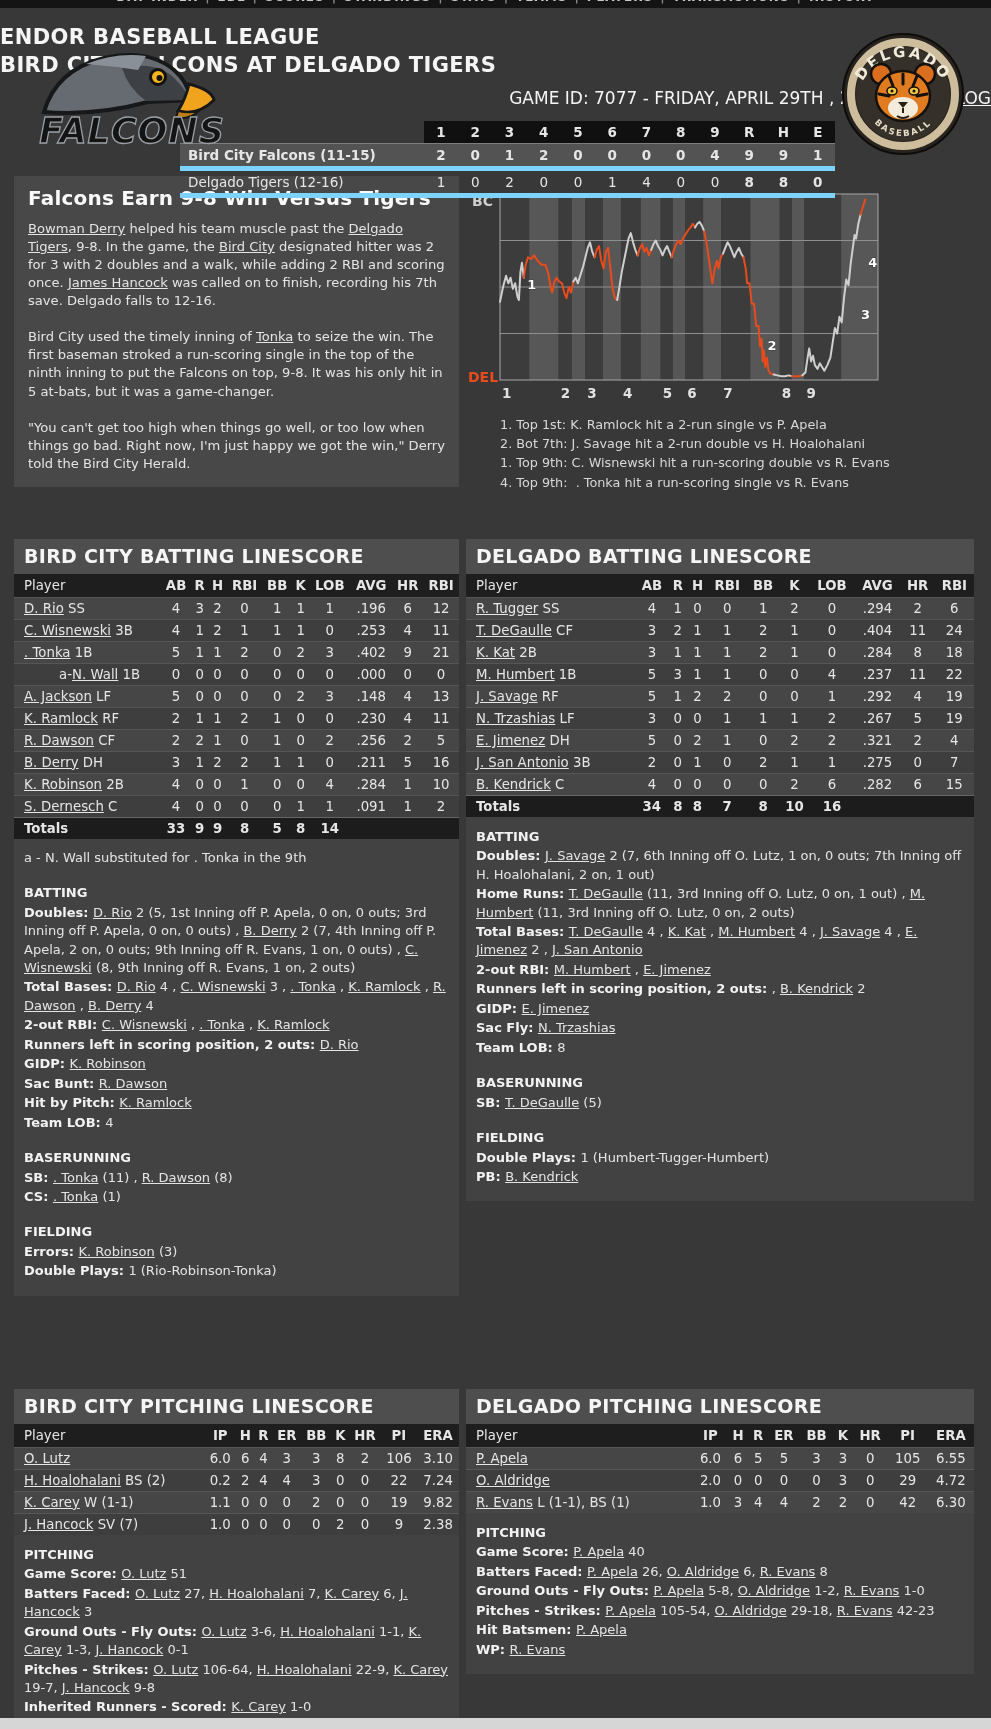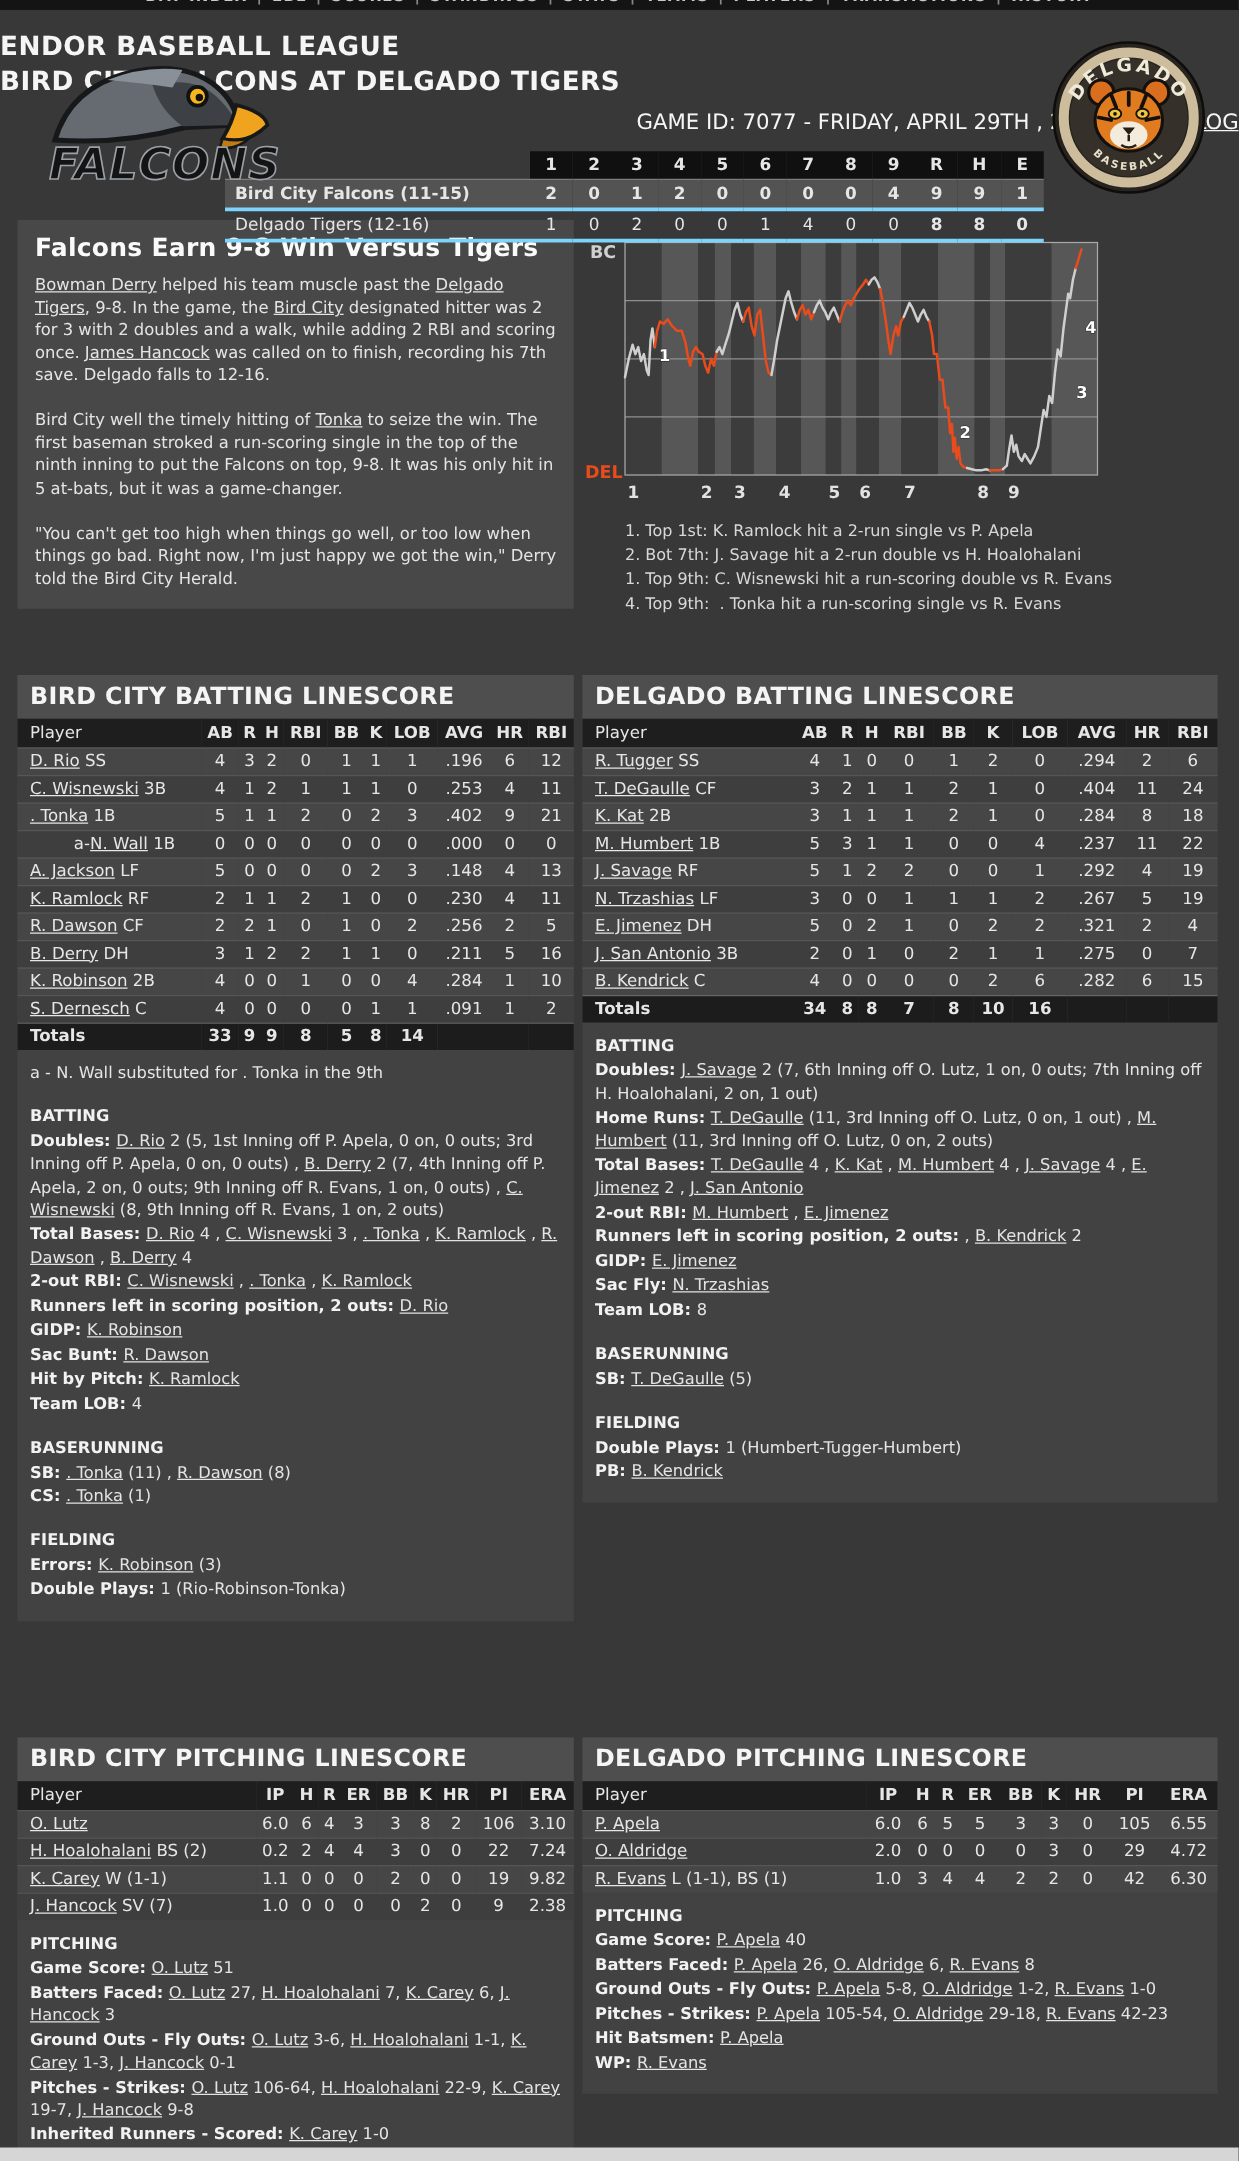--- a/index.html
+++ b/index.html
@@ -22,21 +22,21 @@
   .hl2{margin-top:4px;}
   .hl3{text-align:right;font-weight:normal;font-size:17px;margin-top:11px;color:#f5f5f5;}
   .falcon-logo{position:absolute;left:26px;top:32px;width:212px;height:114px;}
   .tiger-logo{position:absolute;right:26px;top:24px;width:124px;height:124px;}
   
   table.linescore{border-collapse:collapse;width:655px;margin:13px 0 0 180px;font-size:13.5px;}
   .linescore th,.linescore td{padding:3px 2px;text-align:center;}
   .linescore thead th{background:#101010;font-weight:bold;width:30px;}
   .linescore thead th.teamcol{background:transparent;width:238px;}
   .linescore tbody td.teamcol{text-align:left;padding-left:8px;}
-  .linescore tbody tr{border-top:1px solid #7d7d7d;border-bottom:3px solid #7dd3fc;border-radius:10px;}
+  .linescore tbody tr{border-top:1px solid #7d7d7d;border-bottom:5px solid #7dd3fc;border-radius:10px;}
   .linescore tbody tr.hl{background:#535353;font-weight:bold;}
   .linescore td.rhe{font-weight:bold;}
   
   .grid{display:grid;grid-template-columns:445px 508px;gap:7px;margin:0 17px 0 14px;align-items:start;}
   .top-grid{margin-top:8px;margin-bottom:47px;}
   .bat-grid{margin-bottom:93px;}
   .pit-grid{margin-bottom:16px;}
   
   .article{background:#484848;min-height:278px;padding:10px 14px 14px;}
   .article h1{font-size:20px;margin:0 0 10px;color:#fafafa;letter-spacing:.2px;}
@@ -167,21 +167,21 @@
         </tr>
       </tbody>
   </table>
 </div>
 
 <div class="grid top-grid">
   <div class="article">
     <h1>Falcons Earn 9-8 Win Versus Tigers</h1>
     <div id="article-body">
         <div class="para"><span class="lnk">Bowman Derry</span><span> helped his team muscle past the </span><span class="lnk">Delgado Tigers</span><span>, 9-8. In the game, the </span><span class="lnk">Bird City</span><span> designated hitter was 2 for 3 with 2 doubles and a walk, while adding 2 RBI and scoring once. </span><span class="lnk">James Hancock</span><span> was called on to finish, recording his 7th save. Delgado falls to 12-16.</span></div>
-        <div class="para"><span>Bird City well the timely hitting of </span><span class="lnk">Tonka</span><span> to seize the win. The first baseman stroked a run-scoring single in the top of the ninth inning to put the Falcons on top, 9-8. It was his only hit in 5 at-bats, but it was a game-changer.</span></div>
+        <div class="para"><span>Bird City used the timely inning of </span><span class="lnk">Tonka</span><span> to seize the win. The first baseman stroked a run-scoring single in the top of the ninth inning to put the Falcons on top, 9-8. It was his only hit in 5 at-bats, but it was a game-changer.</span></div>
         <div class="para"><span>"You can't get too high when things go well, or too low when things go bad. Right now, I'm just happy we got the win," Derry told the Bird City Herald.</span></div>
       </div>
   </div>
   <div class="chart-col">
     <svg id="wp-chart" width="420" height="216" viewBox="0 0 420 216">
         <rect x="34" y="4" width="29.295" height="186" fill="#3c3c3c"></rect>
         <rect x="63.295" y="4" width="29.295" height="186" fill="#575757"></rect>
         <rect x="92.59" y="4" width="13.22999999999999" height="186" fill="#3c3c3c"></rect>
         <rect x="105.82" y="4" width="13.230000000000004" height="186" fill="#575757"></rect>
         <rect x="119.05" y="4" width="17.955" height="186" fill="#3c3c3c"></rect>

